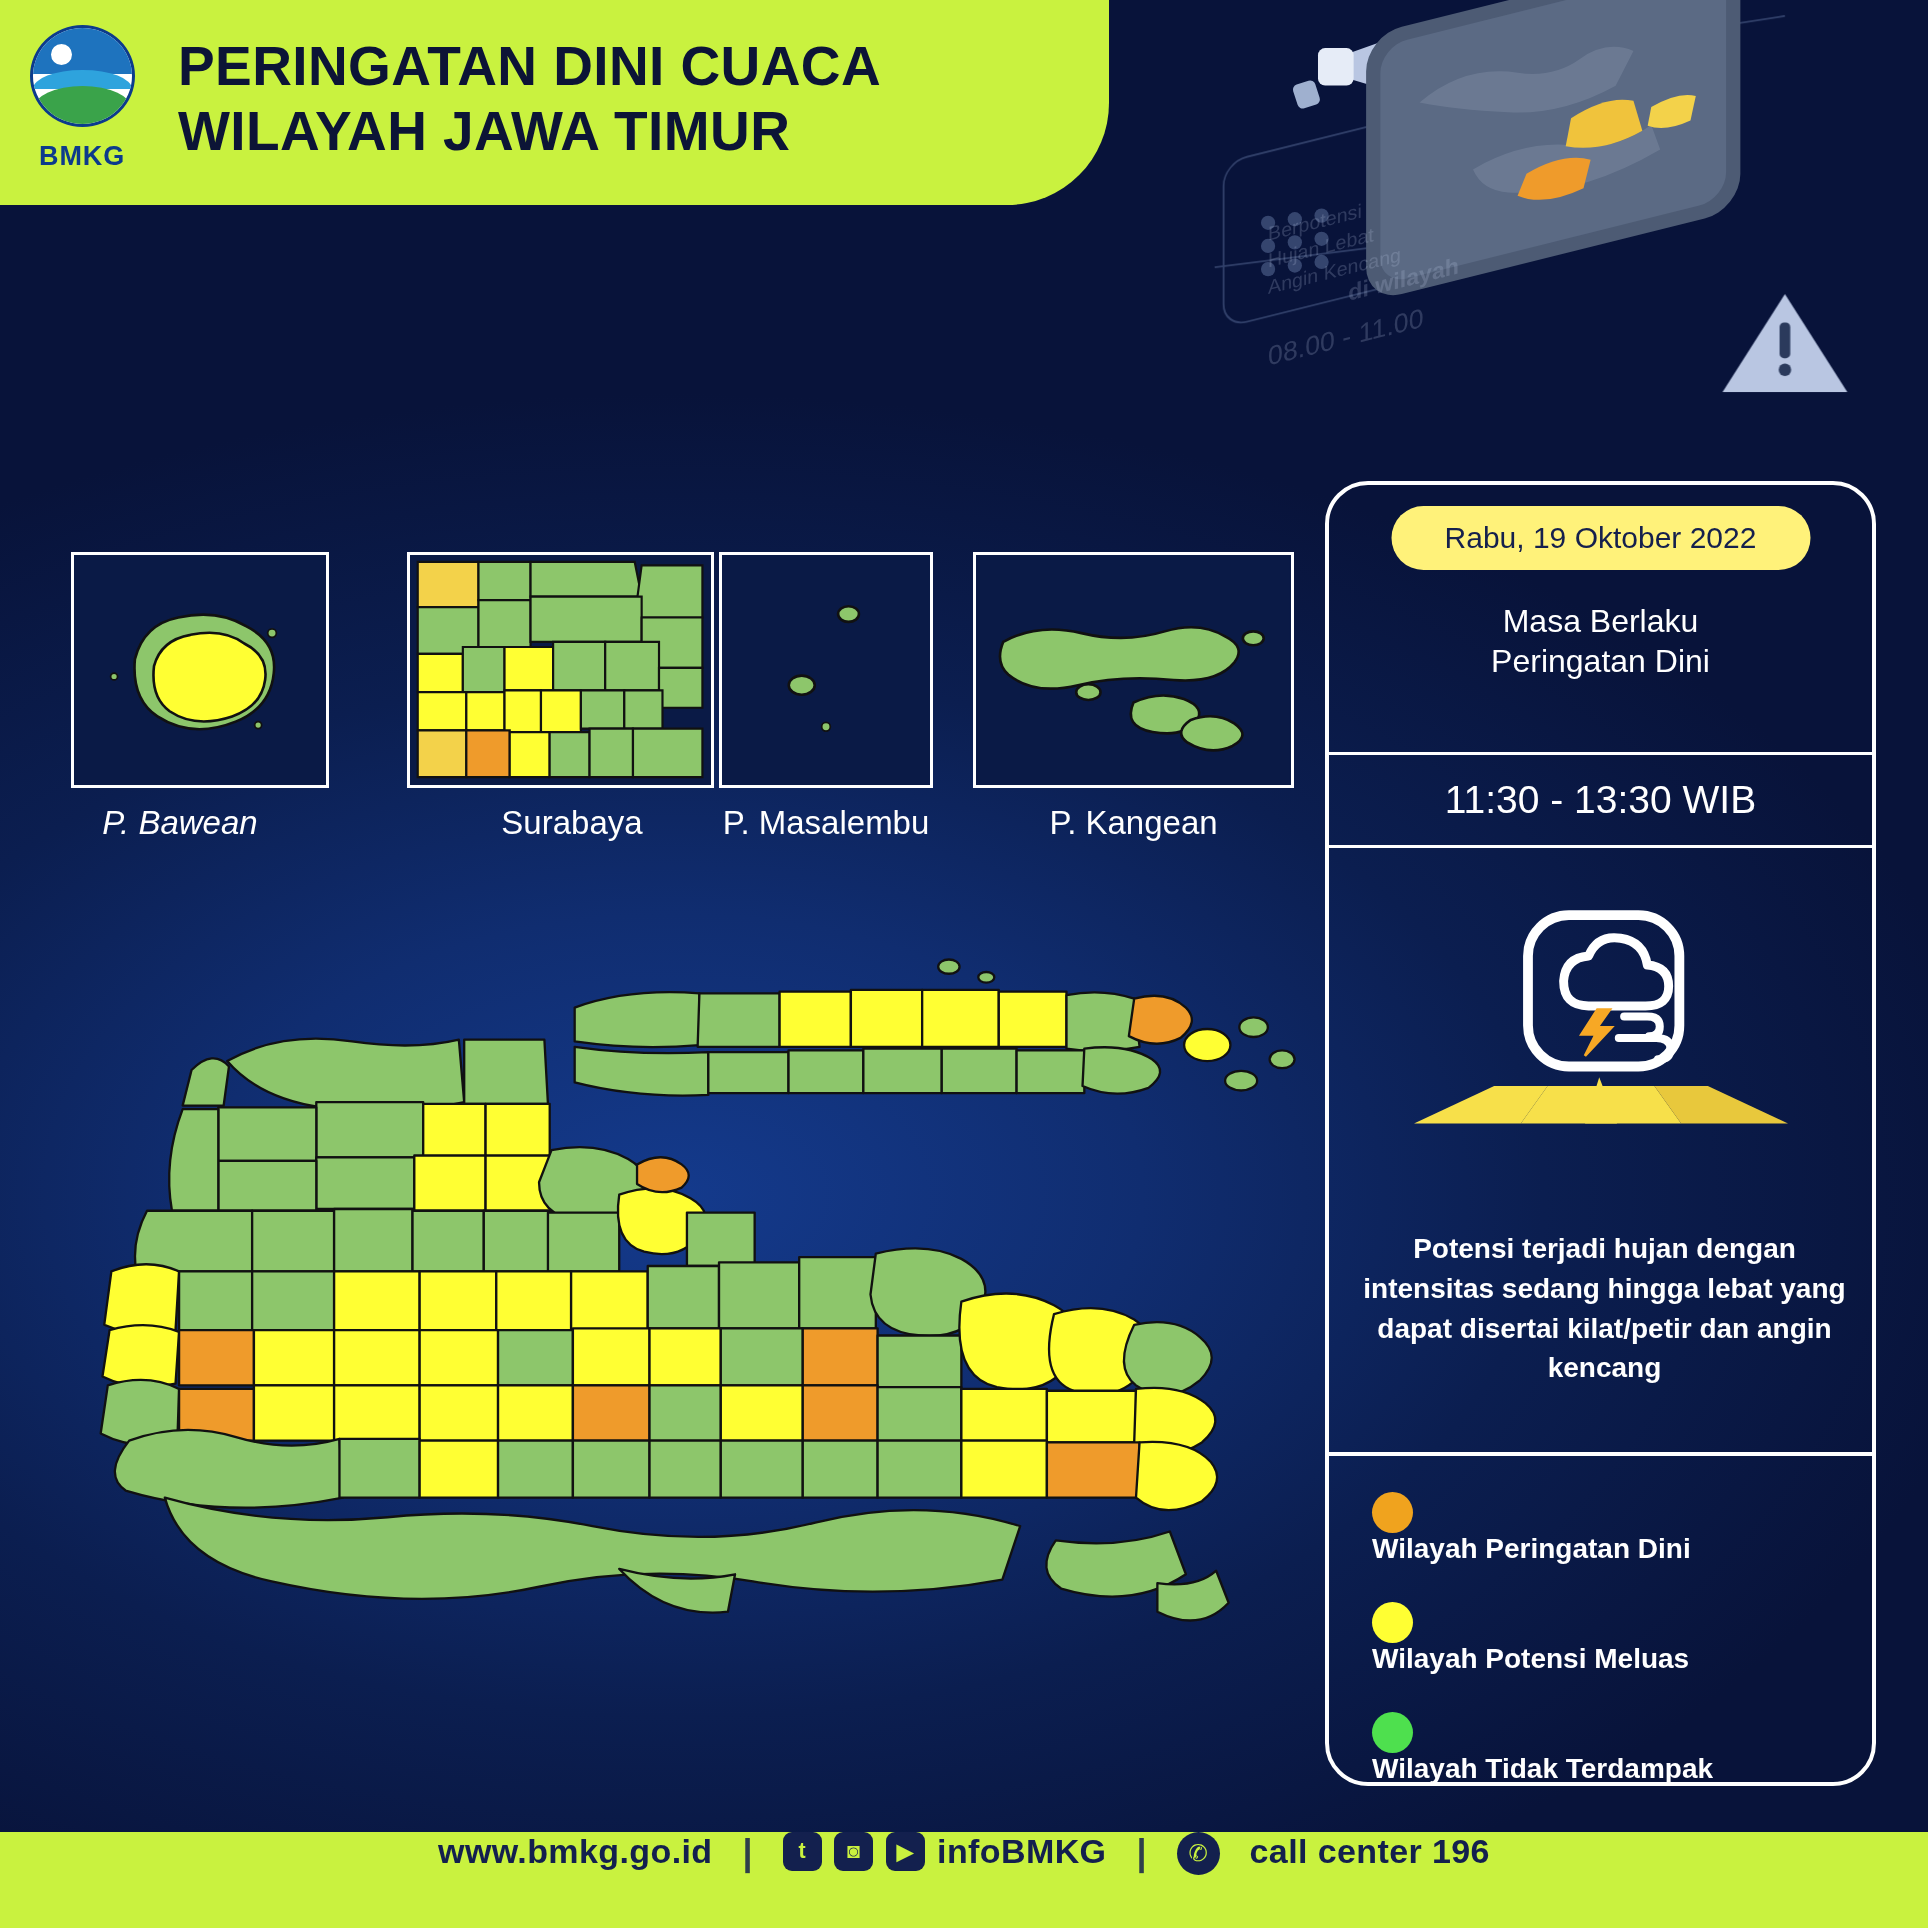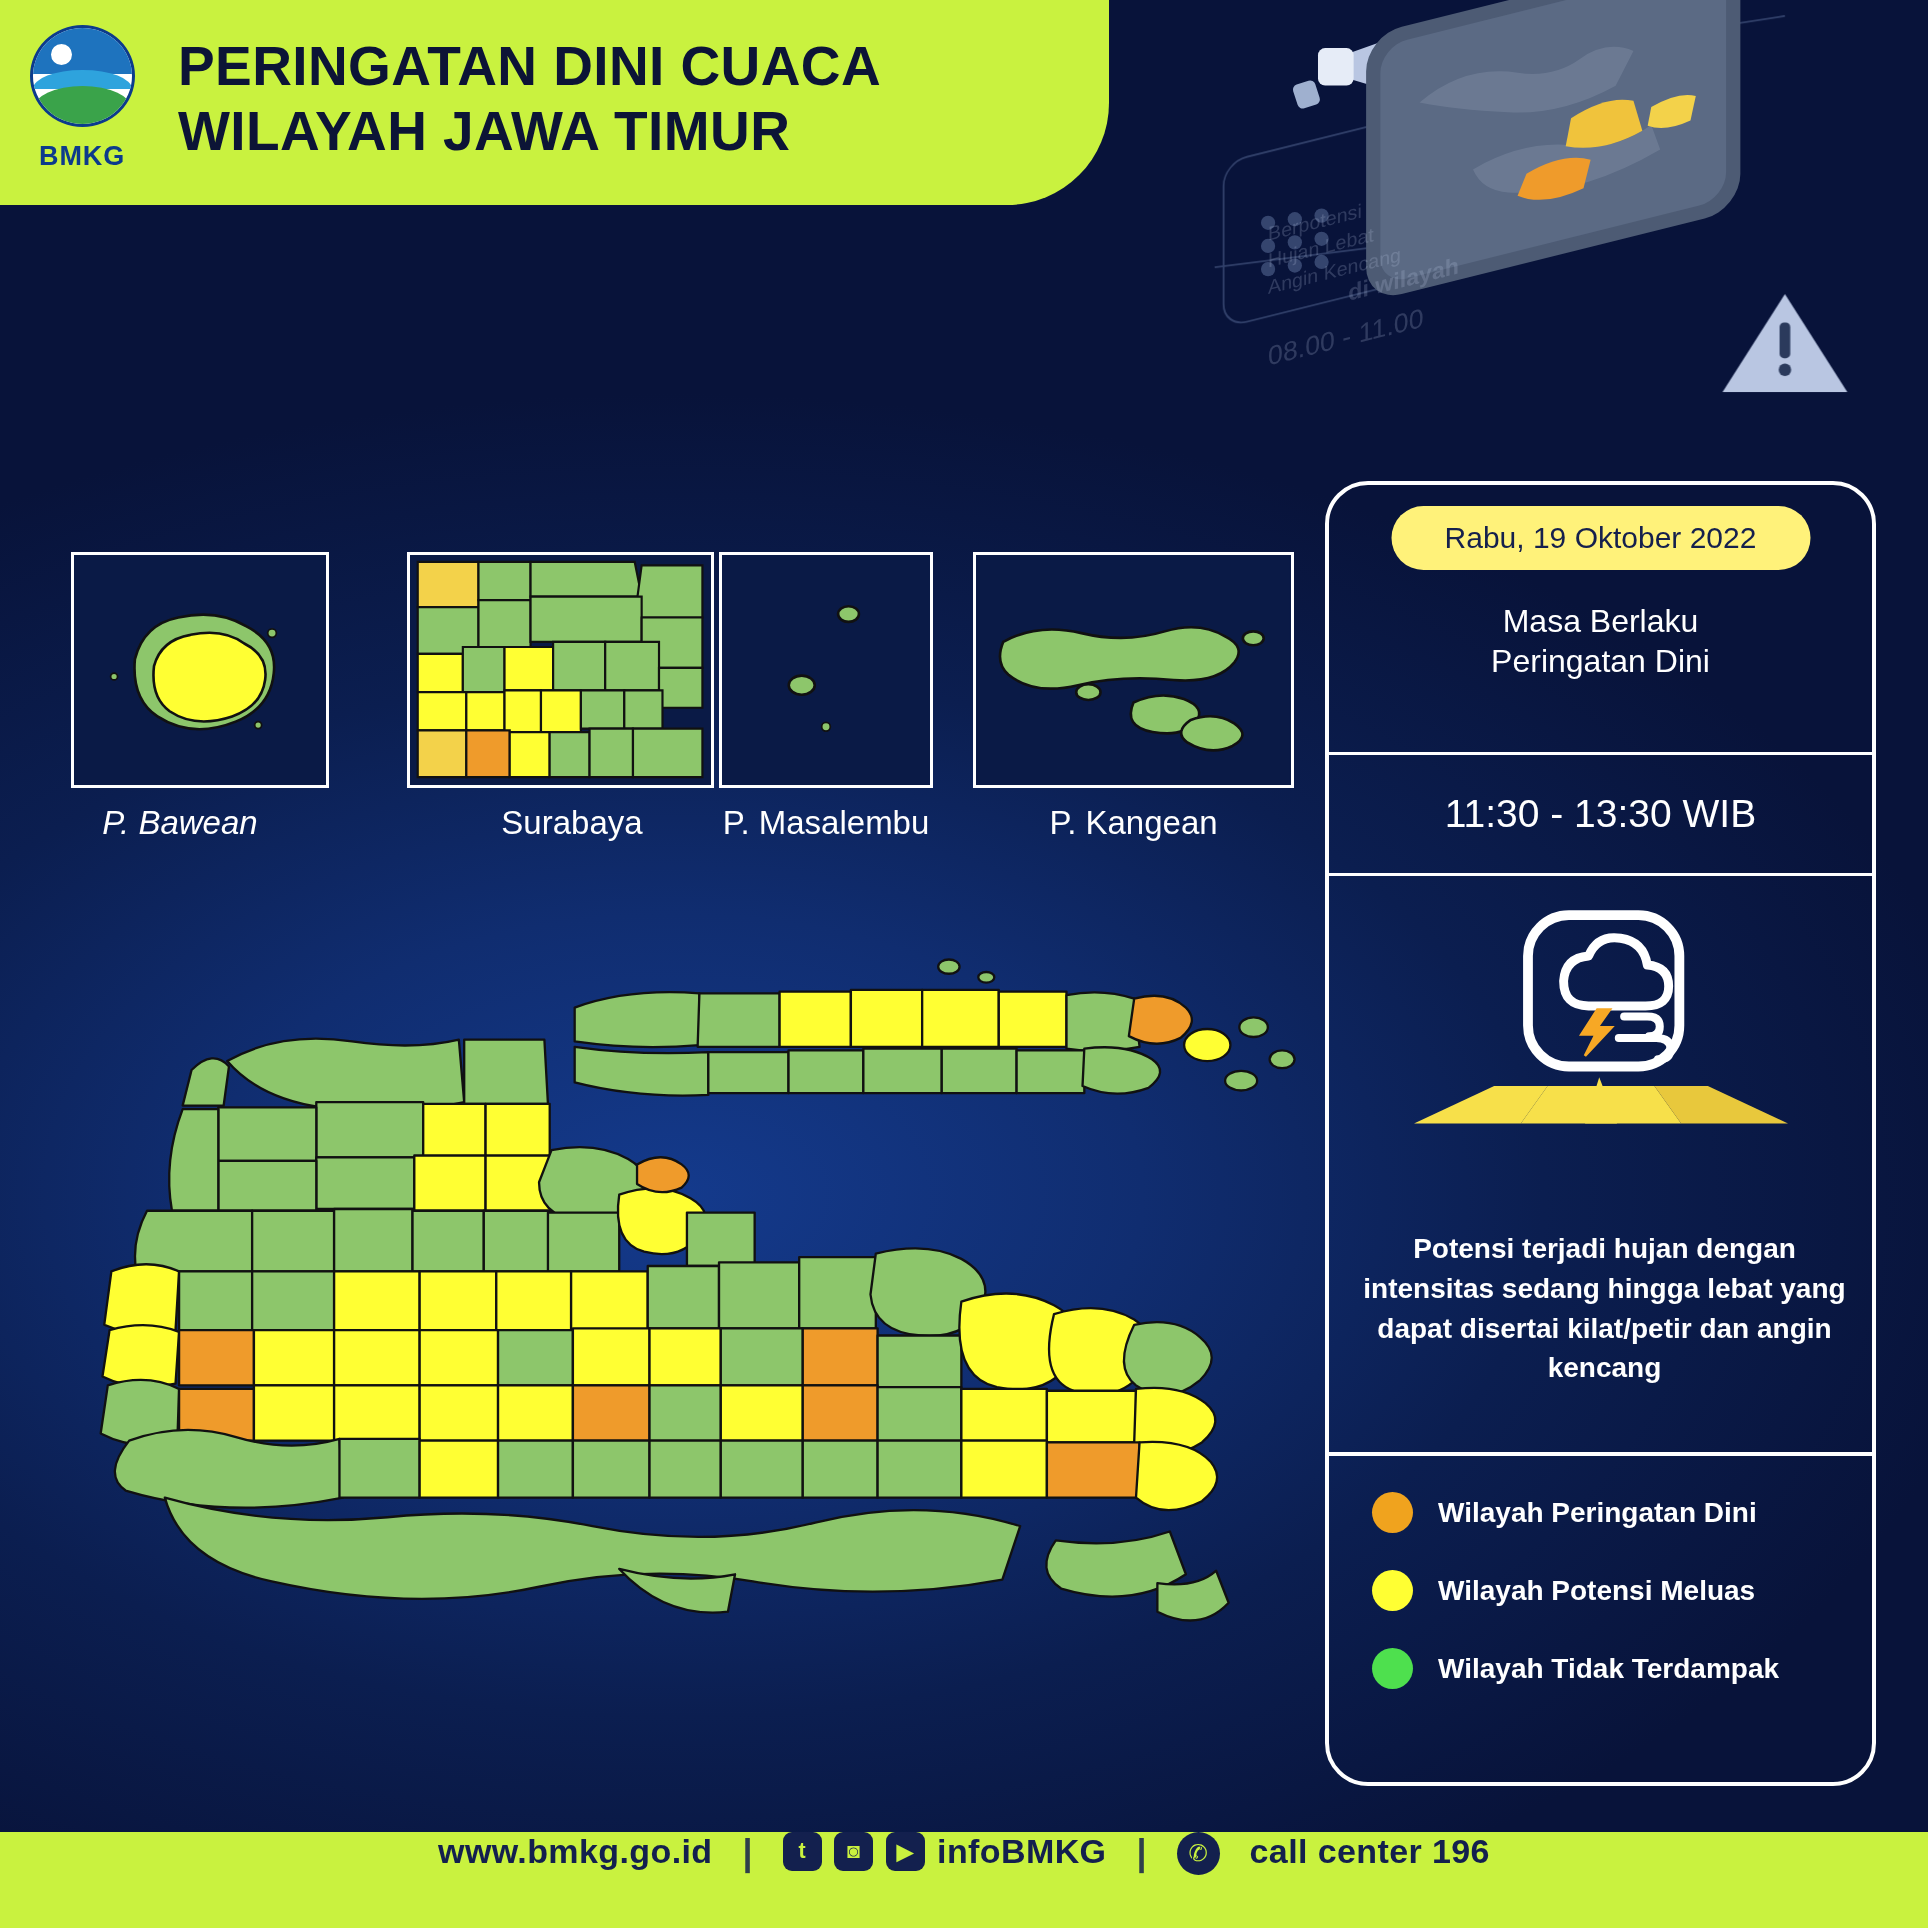--- a/index.html
+++ b/index.html
@@ -158,21 +158,21 @@
     width: 100%;
     text-align: center;
     color: #ffffff;
     font-size: 32px;
     line-height: 1.25;
   }
   .panel-time {
     position: absolute;
     left: 0; top: 267px;
     width: 100%;
-    height: 124px;
+    height: 96px;
     border-top: 3.6px solid #ffffff;
     border-bottom: 3.6px solid #ffffff;
     display: flex; align-items: center; justify-content: center;
     color: #ffffff;
     font-size: 39px;
     box-sizing: border-box;
   }
   .panel-icon {
     position: absolute;
     left: 0; top: 383px;
@@ -198,22 +198,23 @@
     height: 3.6px;
     background: #ffffff;
   }
   .legend {
     position: absolute;
     left: 43px; top: 1007px;
     width: 481px;
   }
   .legend-row {
     display: flex;
-    align-items: center;
+    align-items: flex-start;
     margin-bottom: 37px;
+    flex-direction: column;
   }
   .legend-dot {
     width: 41px; height: 41px;
     border-radius: 50%;
     flex: 0 0 auto;
     margin-right: 25px;
   }
   .legend-label {
     color: #ffffff;
     font-size: 28px;

